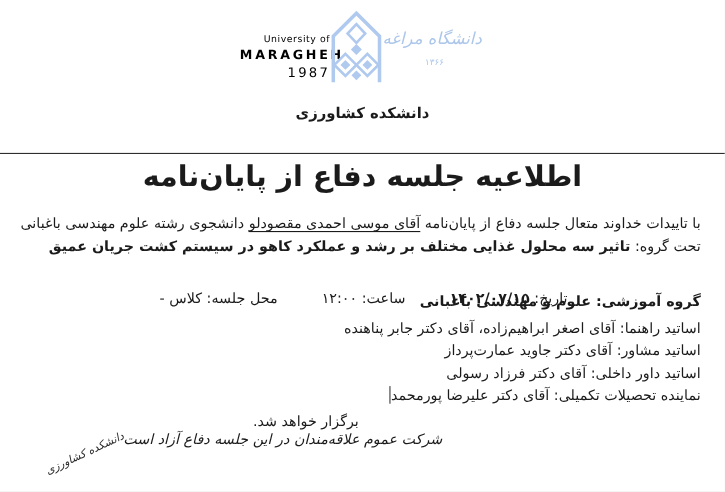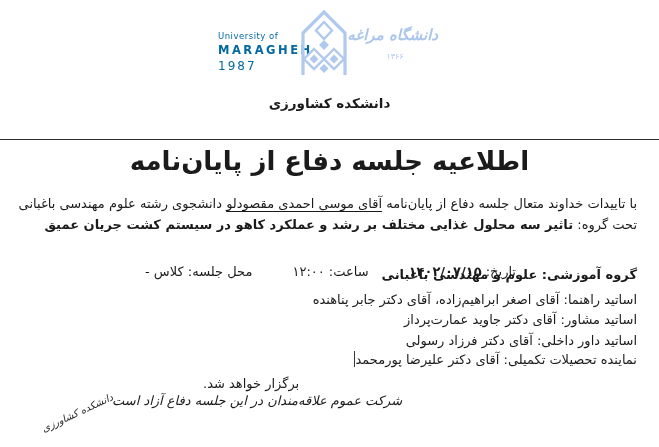--- a/index.html
+++ b/index.html
@@ -8,32 +8,32 @@
     width:659px;height:447px;
     background:#ffffff;
     overflow:hidden;
     font-family:"DejaVu Sans", sans-serif;
     color:#1b1b1b;
     margin:0 auto;
   }
   
   .logo-en{
     position:absolute; left:218px; top:32px; width:82px;
-    text-align:left; color:#0369a1; line-height:1.15;
+    text-align:right; color:#000000; line-height:1.15;
   }
   .logo-en .en1{font-size:8.5px; letter-spacing:.5px;}
   .logo-en .en2{font-size:11.5px; font-weight:bold; letter-spacing:2.5px; margin-top:2px;}
   .logo-en .en3{font-size:12px; letter-spacing:2px; margin-top:3px;}
   .logo-mark{position:absolute; left:296px; top:7px; width:56px; height:68px;}
   .logo-mark svg{display:block; width:100%; height:100%;}
   .logo-fa{
     position:absolute; left:352px; top:26px; width:86px;
     text-align:center; color:#abc6ea; direction:rtl;
   }
-  .logo-fa .fa1{font-size:15px; font-weight:bold; font-style:italic; white-space:nowrap;}
+  .logo-fa .fa1{font-size:15px; font-weight:normal; font-style:italic; white-space:nowrap;}
   .logo-fa .fa2{font-size:8px; letter-spacing:4px; margin-top:8px;}
   
   .faculty{
     position:absolute; top:95px; left:0; width:100%;
     text-align:center; direction:rtl;
     font-size:13.5px; font-weight:bold;
   }
   .divider{
     position:absolute; top:139px; left:0; right:0;
     border-top:1.5px solid #2e2e2e;
@@ -49,21 +49,21 @@
     font-size:13px; color:#1b1b1b;
   }
   .l1{top:196px; right:22px;}
   .l2{top:217px; right:22px;}
   .l3{top:264px; right:143px;}
   .l4{top:267px; right:22px; font-weight:bold;}
   .l5{top:292px; right:22px;}
   .l6{top:312px; right:22px;}
   .l7{top:333px; right:22px;margin-left:23px;}
   .l8{top:351px; right:22px;}
-  .l9{top:376px; left:203px;}
+  .l9{top:376px; left:230px;}
   .l10{top:393px; left:112px; font-style:italic;}
   .u{text-decoration:underline; text-underline-offset:3px;}
   .b{font-weight:bold;}
   .gap{display:inline-block; width:40px;}
   .caret{
     display:inline-block; width:0; height:16px;
     border-left:1.5px solid #3a3a3a;
     vertical-align:-3px; margin-left:1px;
   }
   

